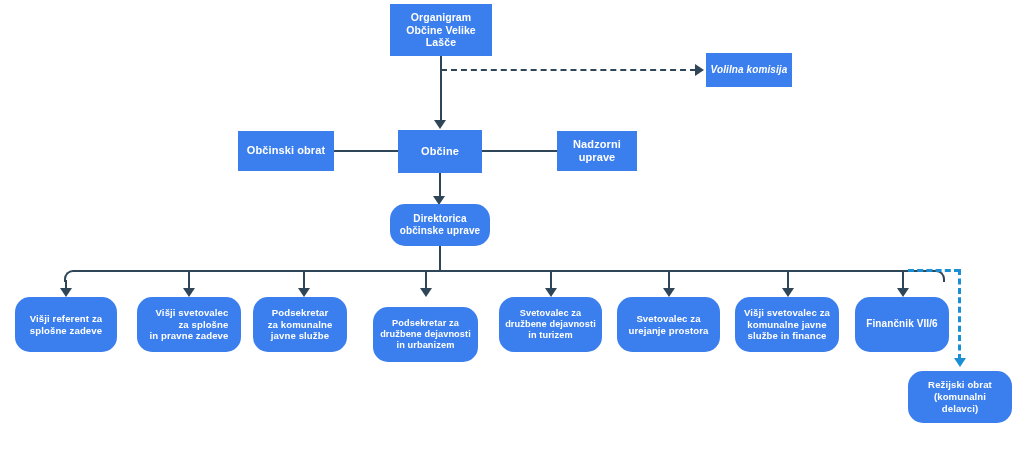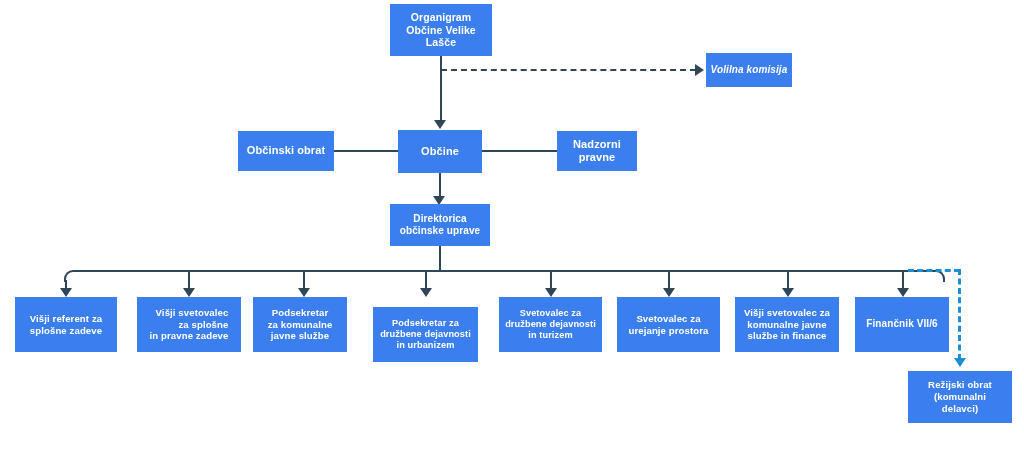--- a/index.html
+++ b/index.html
@@ -23,21 +23,21 @@
     text-align:center;
     font-weight:bold;
     line-height:1.22;
     letter-spacing:.1px;
     box-sizing:border-box;
     padding:2px 4px;
     white-space:pre-line;
   }
   .n-root{font-size:10.5px;}
   .n-mid{font-size:11px;}
-  .n-leaf{font-size:9.6px;}
+  .n-leaf{font-size:9.6px;border-radius:15px;}
   .n-small{font-size:9.6px;}
 
   
   .conn{position:absolute;background:#2f4558;}
   .vline{width:2.4px;}
   .hline{height:2.4px;}
   .arrow-down{
     position:absolute;
     width:0;height:0;
     border-left:6px solid transparent;
@@ -107,21 +107,21 @@
 
   <div class="node n-mid" style="left:238px;top:131px;width:96px;height:40px;">Občinski obrat</div>
 
   <div class="conn hline" style="left:334px;top:149.8px;width:64px;"></div>
 
   <div class="node n-mid" style="left:398px;top:130px;width:84px;height:43px;">Občine</div>
 
   <div class="conn hline" style="left:482px;top:149.8px;width:75px;"></div>
 
   <div class="node n-mid" style="left:557px;top:131px;width:80px;height:40px;">Nadzorni
-pravne</div>
+uprave</div>
 
   <div class="conn vline" style="left:438.8px;top:173px;height:26px;"></div>
   <div class="arrow-down" style="left:433px;top:196px;"></div>
 
   <div class="node n-leaf" style="left:390px;top:204px;width:100px;height:42px;font-size:10px;">Direktorica
 občinske uprave</div>
 
   <div class="conn vline" style="left:438.8px;top:246px;height:26px;"></div>
 
   <div class="conn hline" style="left:75px;top:270px;width:860px;"></div>

